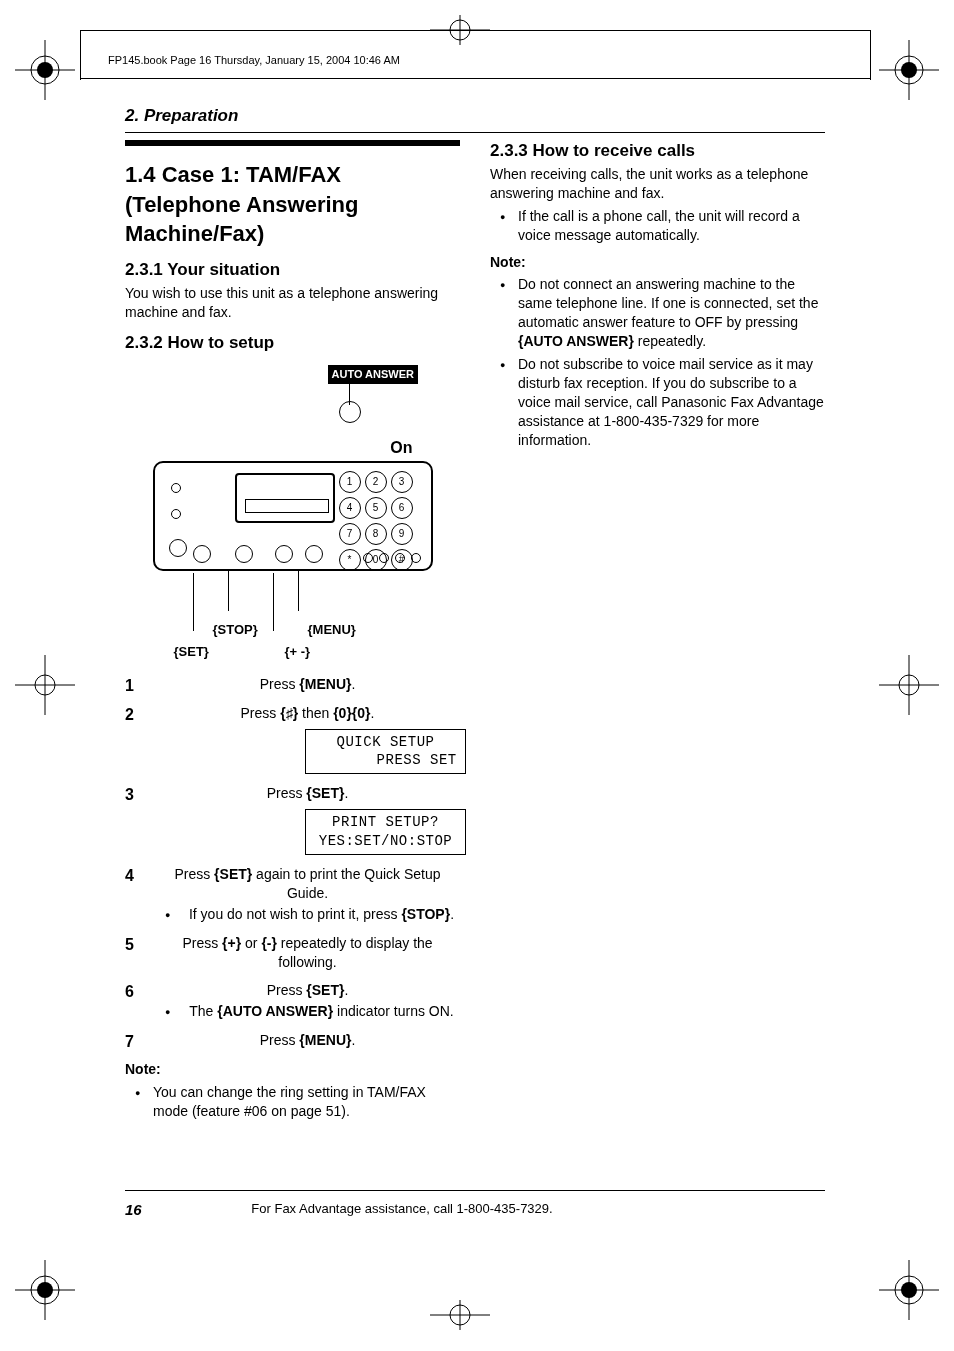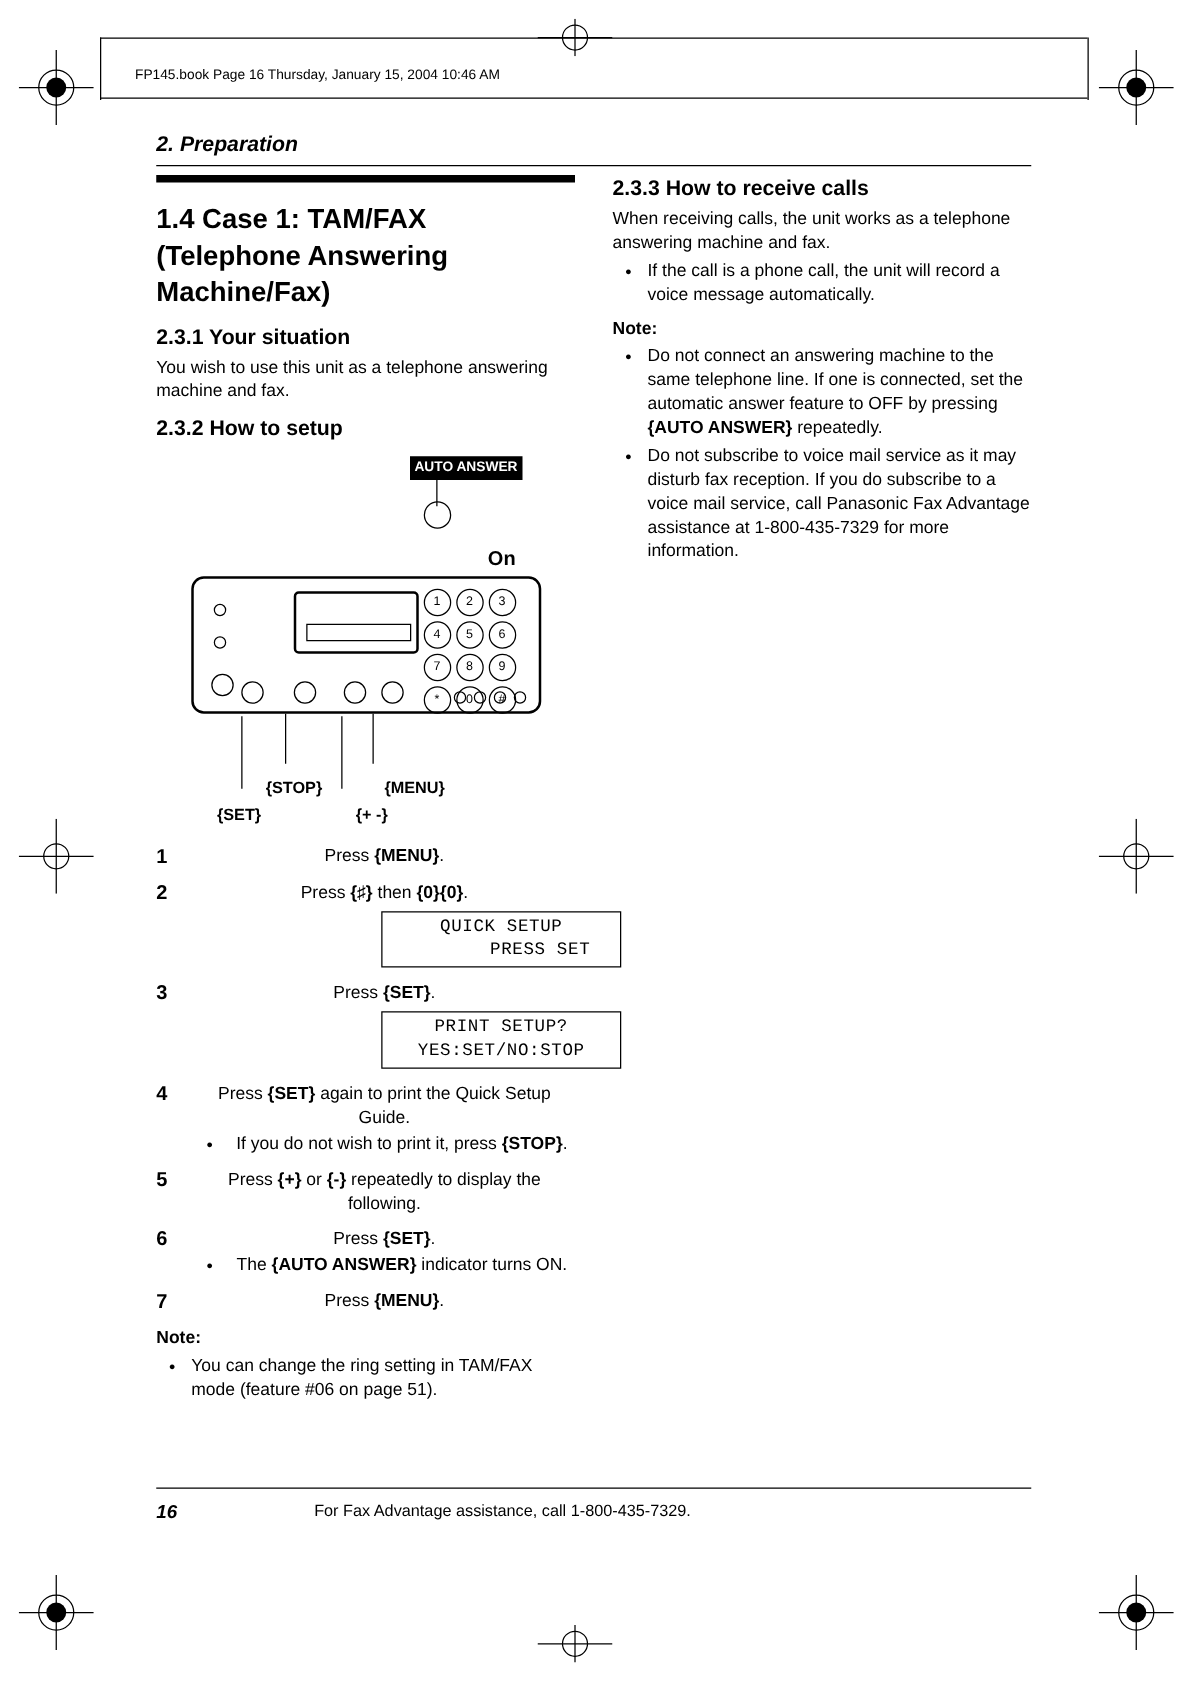--- a/index.html
+++ b/index.html
@@ -58,21 +58,21 @@
     content: counter(step);
     position:absolute; left:0; top:0;
     font-weight:bold; font-size:16px;
   }
   .lcd {
     font-family: "Courier New", monospace;
     font-size:14px;
     border:1px solid #000;
     padding:3px 8px;
     white-space:pre;
-    width:192px;
+    width:161px;
     margin:6px 0 6px 150px;
     letter-spacing:0.5px;
   }
   .notehead { font-weight:bold; margin-top:8px; }
 
   
   .figure {
     width:300px; height:300px;
     margin:6px auto 14px auto;
     position:relative;

